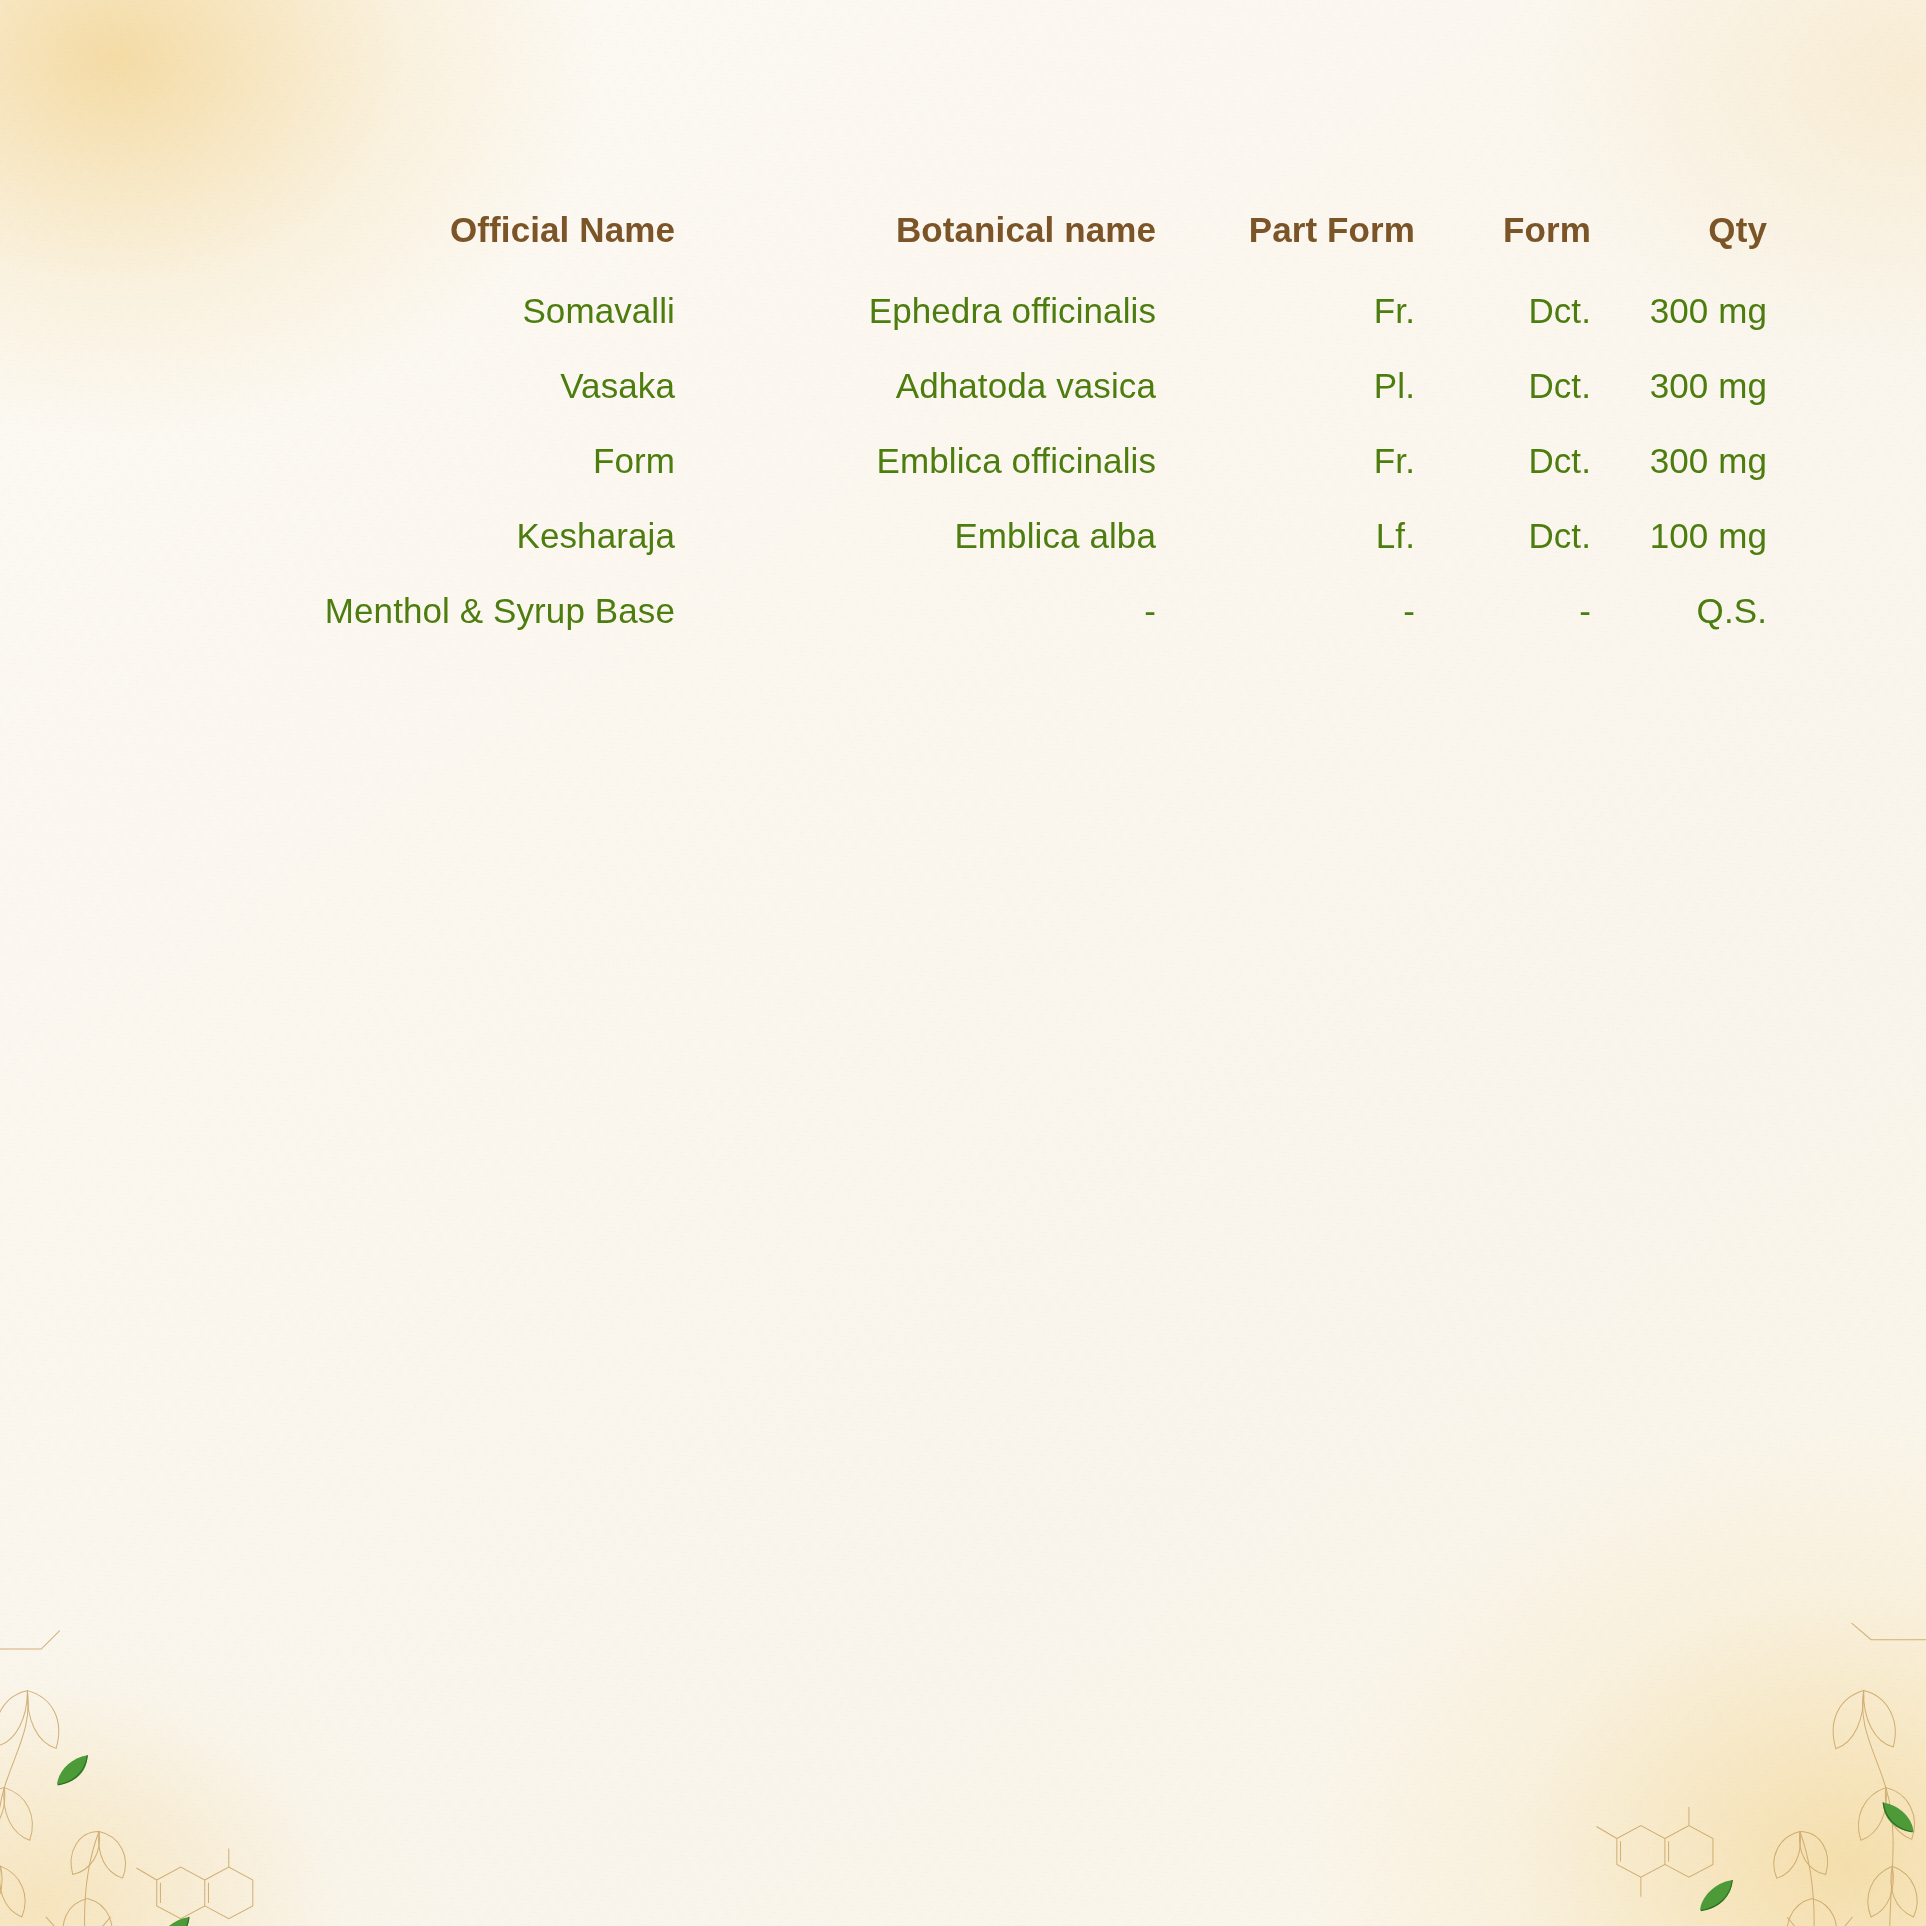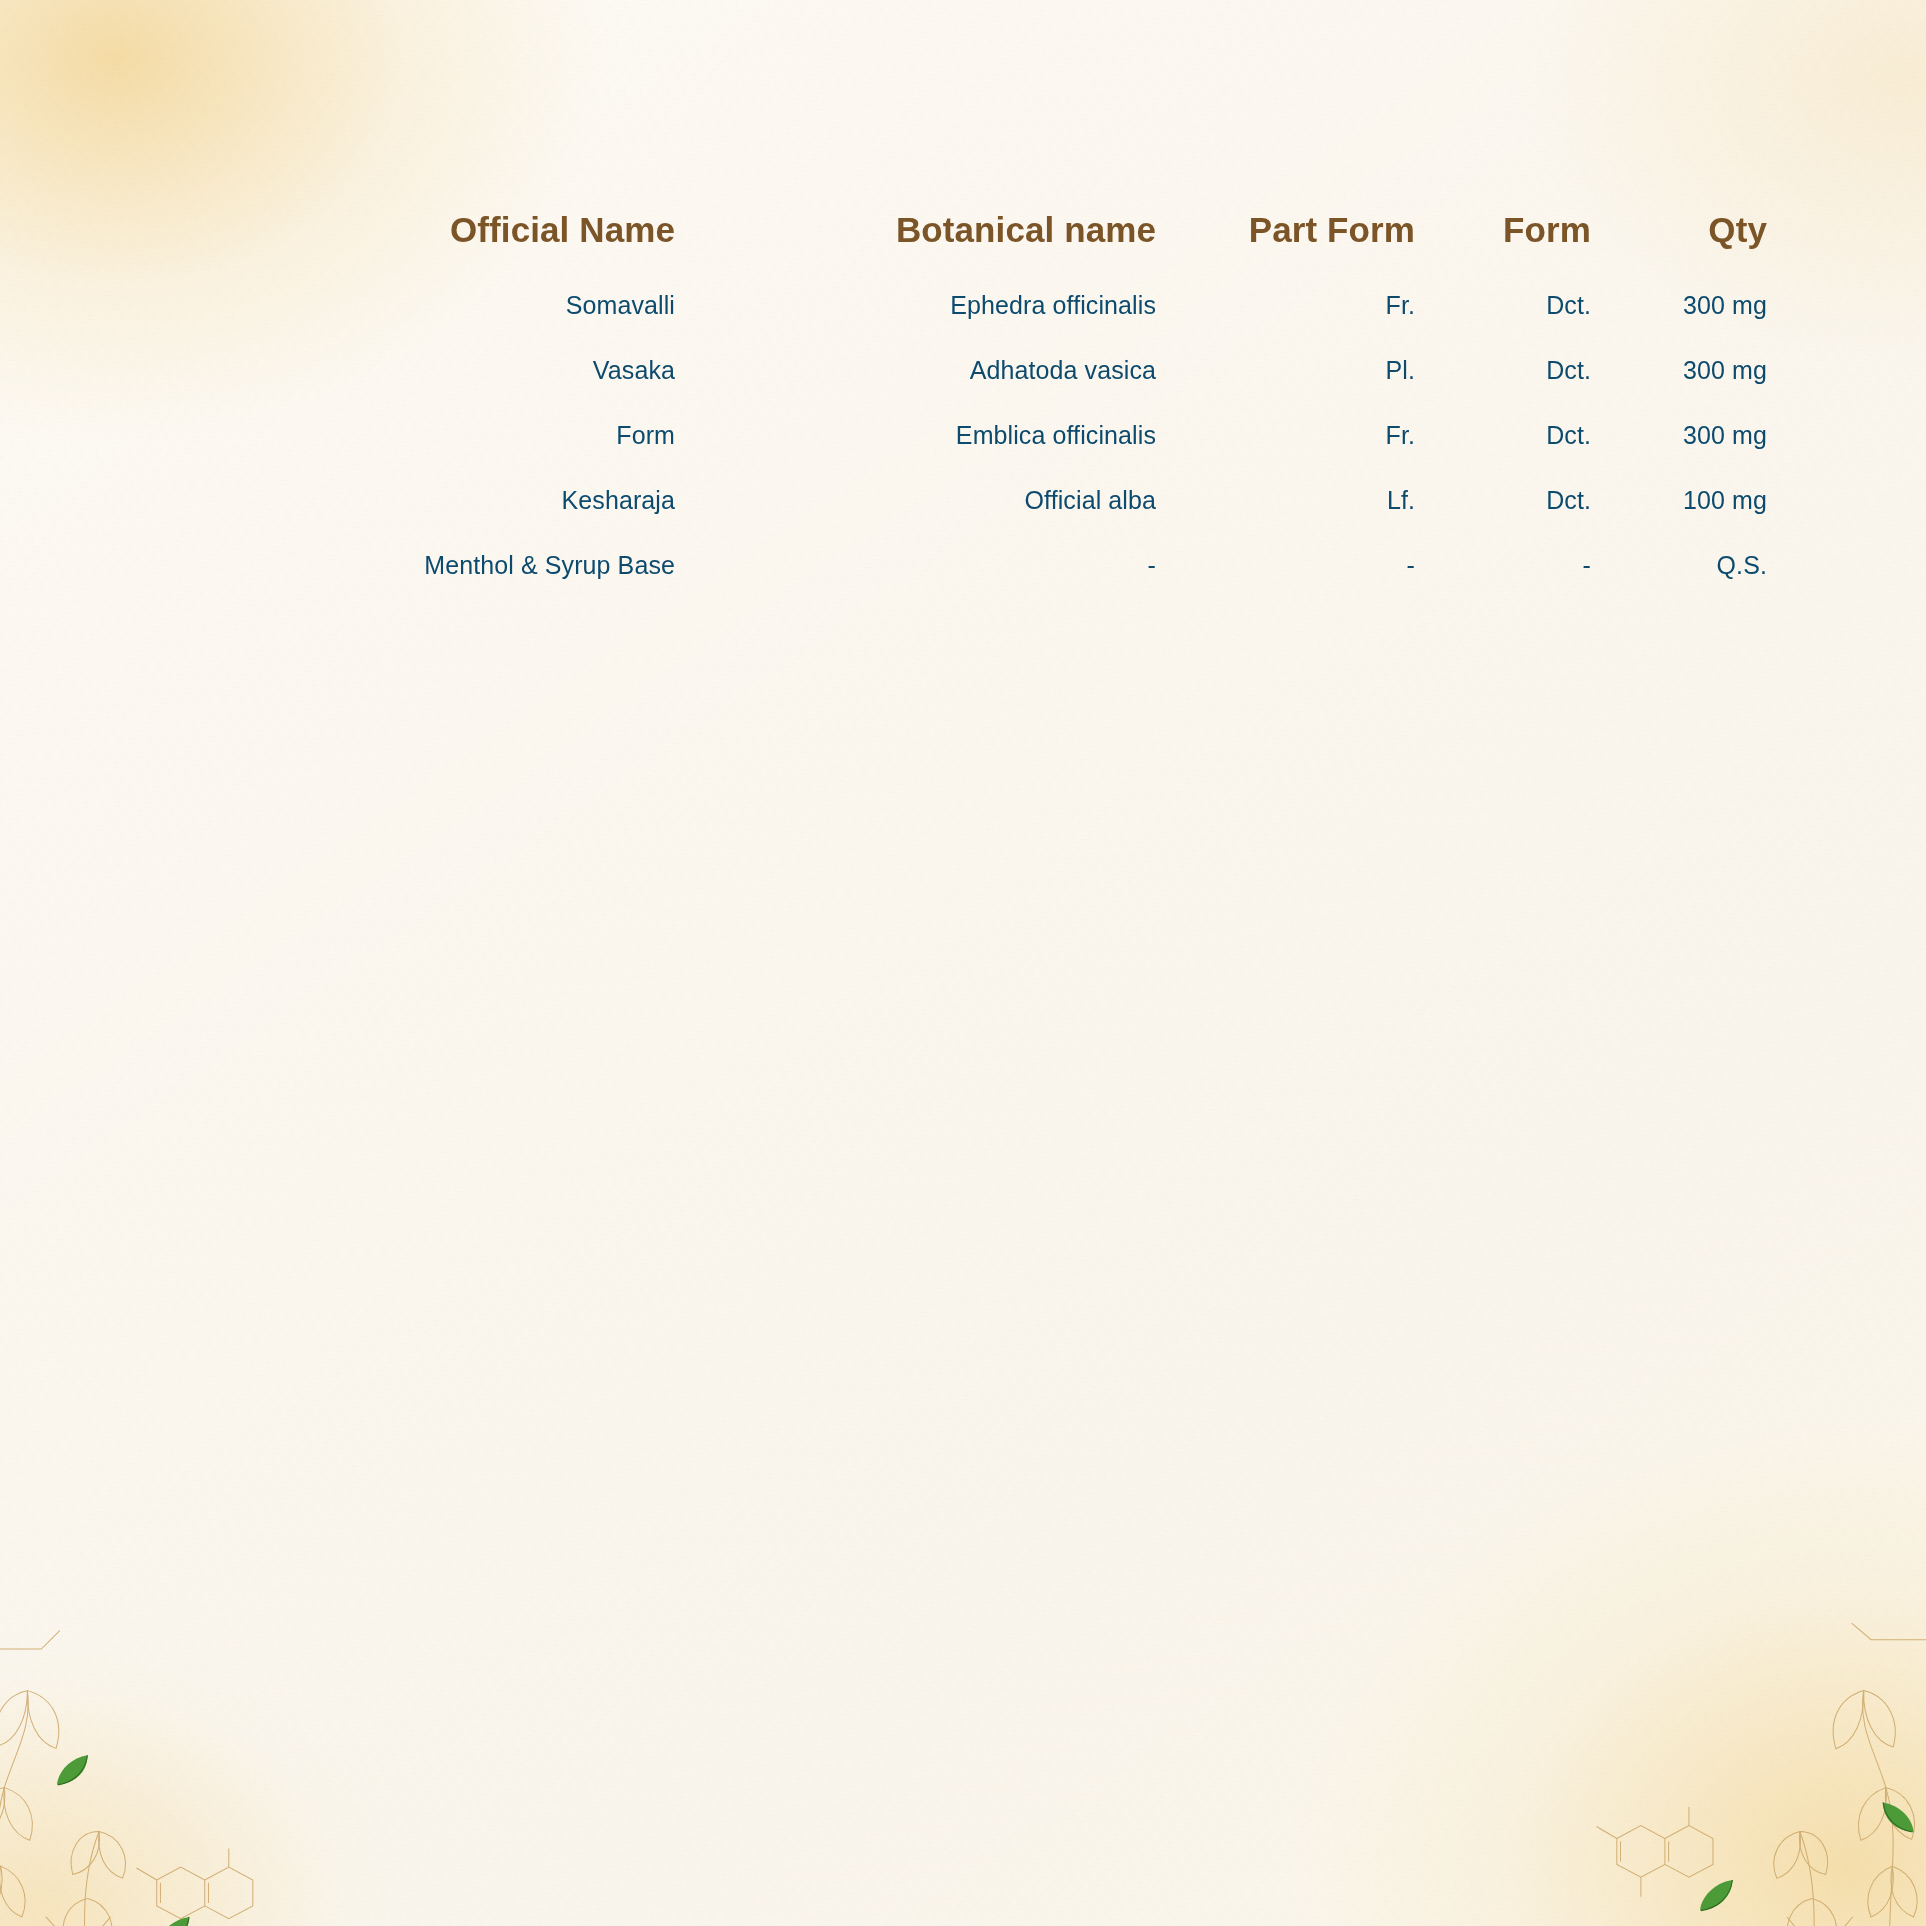--- a/index.html
+++ b/index.html
@@ -58,23 +58,23 @@
     white-space: nowrap;
   }
   table.ingredients th {
     font-size: 35px;
     font-weight: 700;
     color: #7b5427;
     letter-spacing: 0.1px;
     padding-bottom: 43px;
   }
   table.ingredients td {
-    font-size: 25px;
+    font-size: 35px;
     font-weight: 500;
-    color: #0c4a6e;
+    color: #4d7c0f;
     line-height: 1.0;
     padding-bottom: 40px;
     letter-spacing: 0.1px;
     margin-left: 36px;
   }
   col.c-official { width: 481px; }
   col.c-botanical { width: 481px; }
   col.c-part { width: 259px; }
   col.c-form { width: 176px; }
   col.c-qty { width: 176px; }
@@ -140,21 +140,21 @@
       </tr>
       <tr>
         <td>Form</td>
         <td>Emblica officinalis</td>
         <td>Fr.</td>
         <td>Dct.</td>
         <td>300 mg</td>
       </tr>
       <tr>
         <td>Kesharaja</td>
-        <td>Official alba</td>
+        <td>Emblica alba</td>
         <td>Lf.</td>
         <td>Dct.</td>
         <td>100 mg</td>
       </tr>
       <tr>
         <td>Menthol &amp; Syrup Base</td>
         <td>-</td>
         <td>-</td>
         <td>-</td>
         <td>Q.S.</td>

